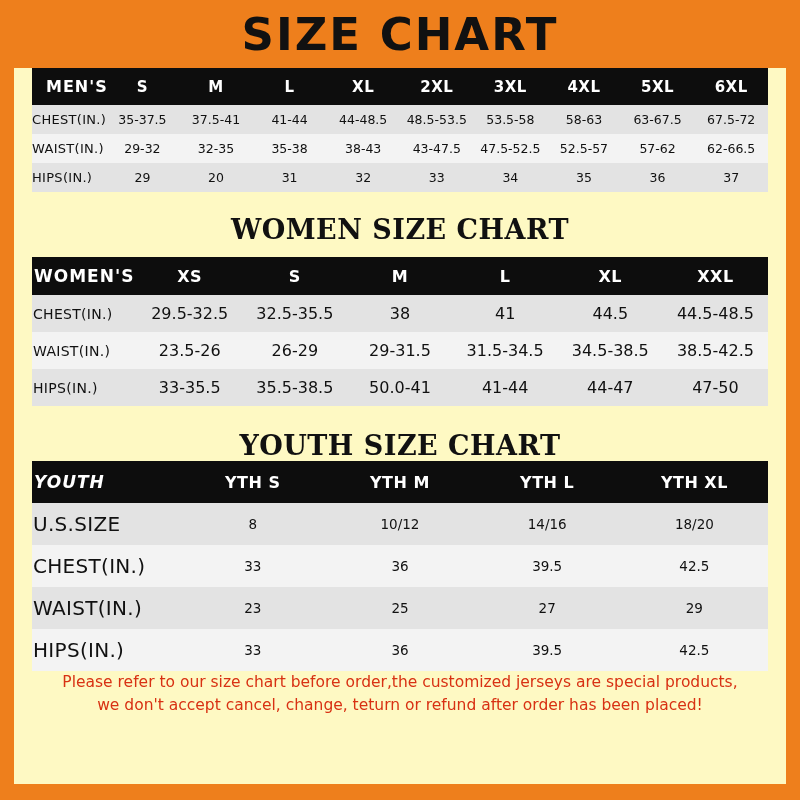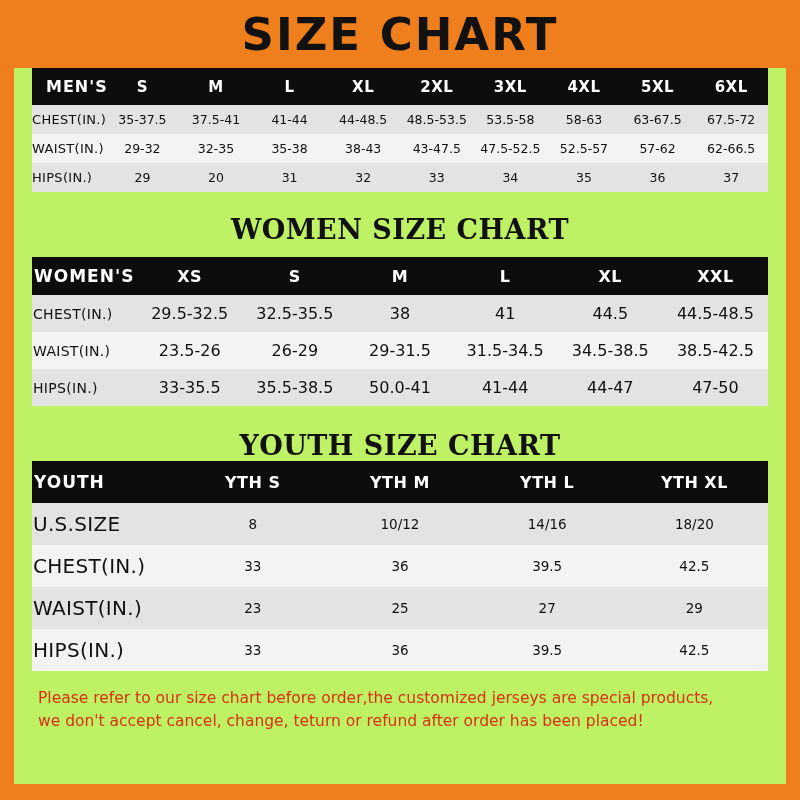--- a/index.html
+++ b/index.html
@@ -13,21 +13,21 @@
     font-family: "DejaVu Sans", sans-serif;
     overflow: hidden;
   }
   .page {
     position: relative;
     width: 800px;
     height: 800px;
     box-sizing: border-box;
     border-left: 14px solid #ee7f1c;
     border-right: 14px solid #ee7f1c;
-    background: #bef264;
+    background: #fef9c3;
   }
   .header-band {
     background: #ee7f1c;
     height: 68px;
     display: flex;
     align-items: center;
     justify-content: center;
     margin-left: -14px;
     margin-right: -14px;
     padding-left: 14px;
@@ -99,26 +99,27 @@
   table.size-table tbody tr.even { background: #f3f3f3; }
 
   
   .sec-women table.size-table thead th { font-size: 16px; padding: 9px 2px; }
   .sec-women table.size-table thead th.label-cell { font-size: 17px; }
   .sec-women table.size-table tbody td { font-size: 16px; padding: 9px 1px; }
   .sec-women table.size-table tbody td.label-cell { font-size: 14px; }
 
   
   .sec-youth table.size-table thead th { font-size: 16px; padding: 11px 2px; }
-  .sec-youth table.size-table thead th.label-cell { font-size: 17px; }
+  .sec-youth table.size-table thead th.label-cell { font-size: 17px; font-style: italic; }
   .sec-youth table.size-table tbody td { font-size: 13.5px; padding: 9px 1px; }
   .sec-youth table.size-table tbody td.label-cell { font-size: 20px; }
 
   .notice {
-    margin-top: 16px;
+    margin-top: 0;
+    text-align: center;
     color: #d83113;
     font-family: "DejaVu Sans", sans-serif;
     font-size: 15.5px;
     line-height: 1.5;
     padding: 0 6px;
   }
   .footer-band {
     position: absolute;
     left: 0;
     right: 0;

